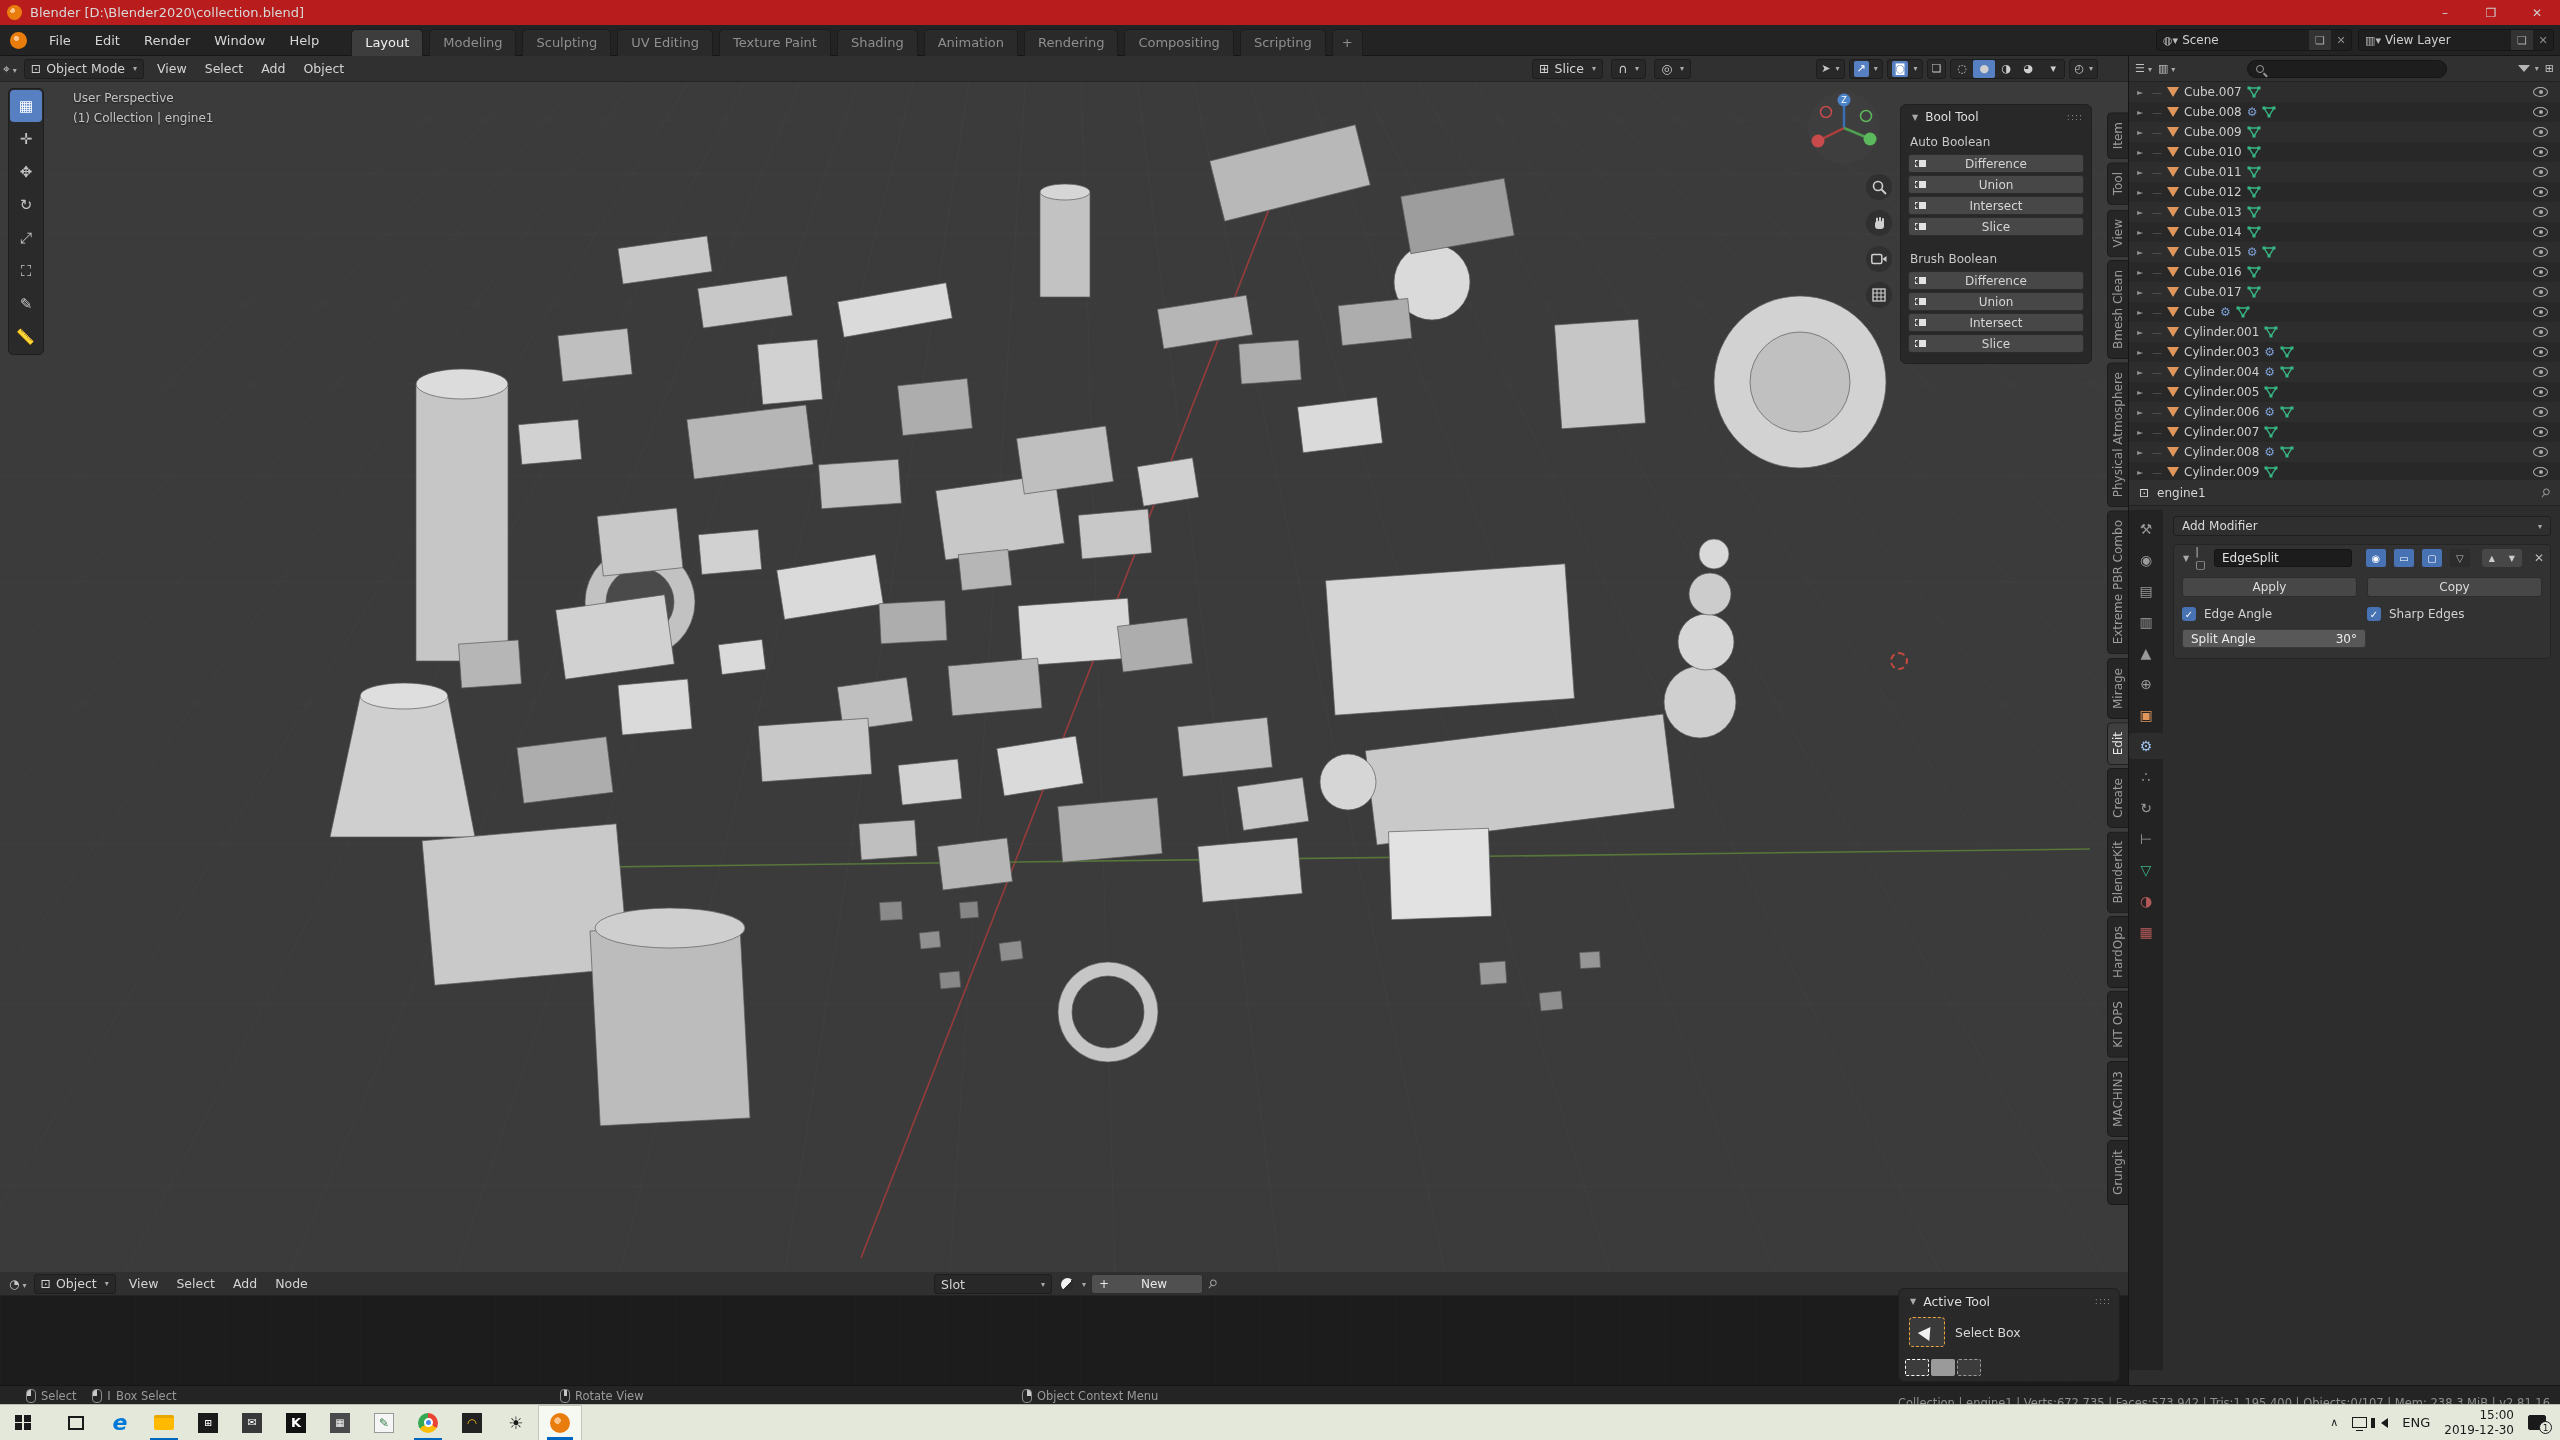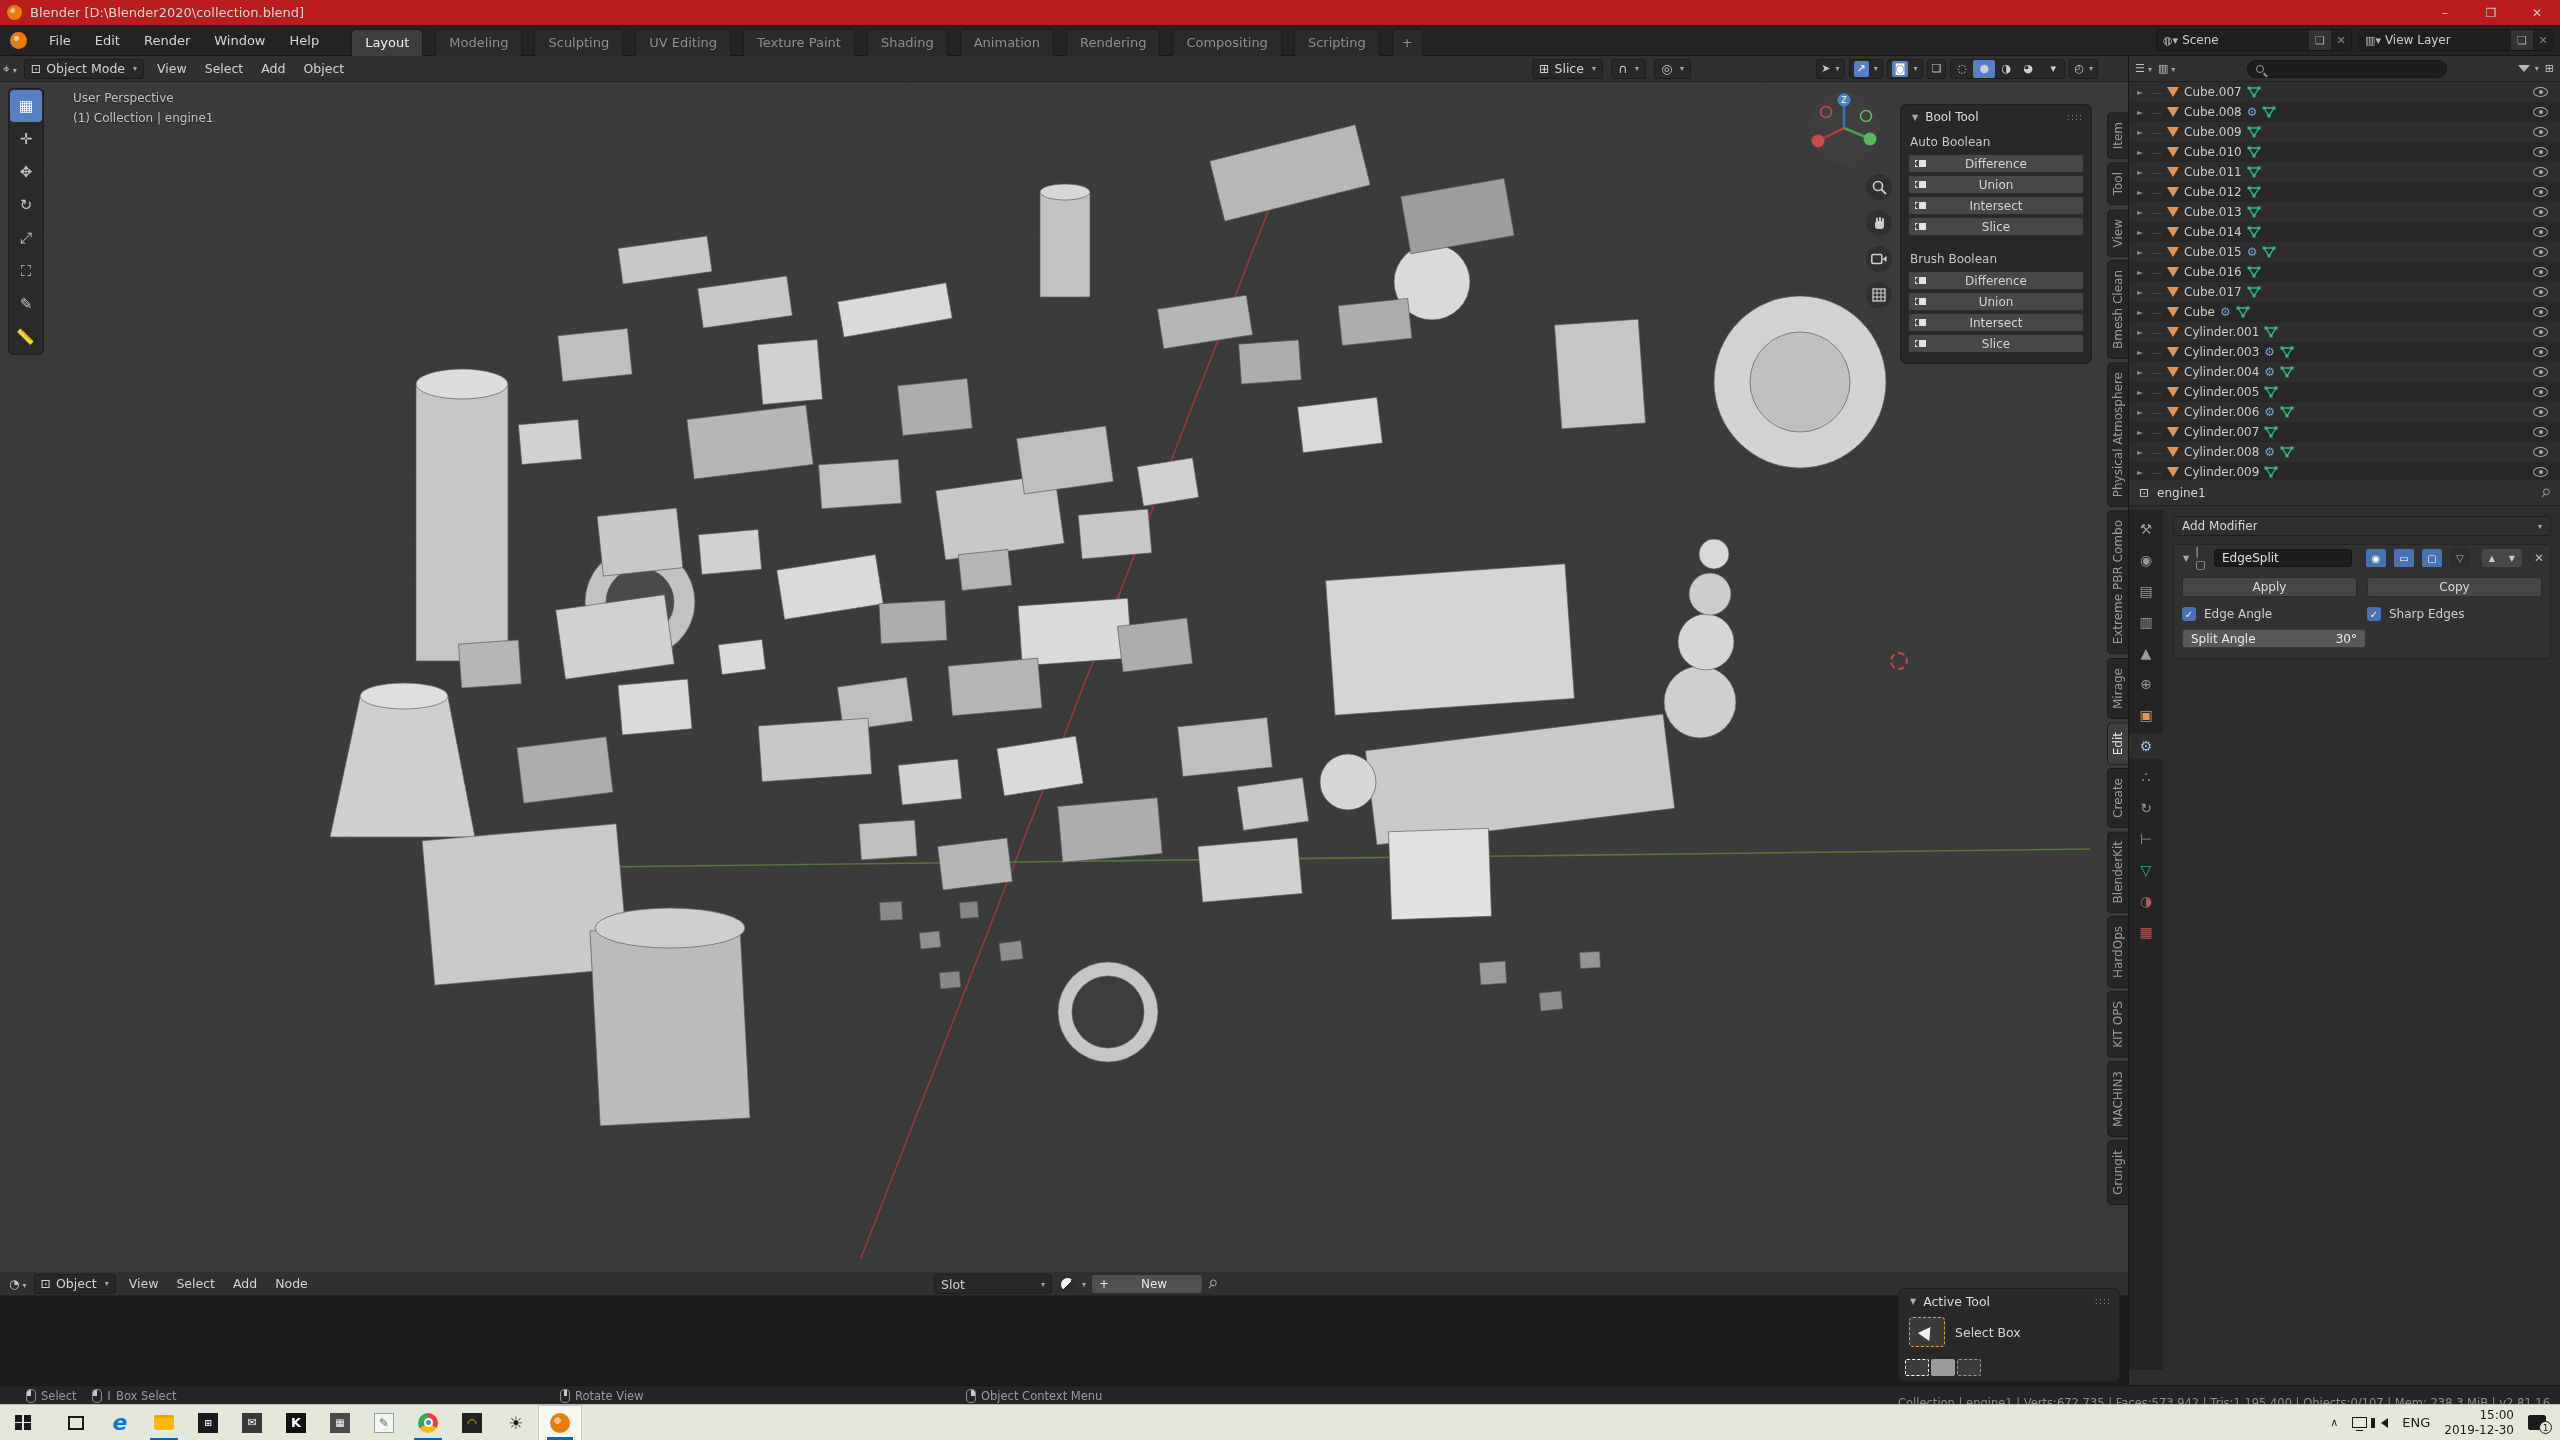--- a/index.html
+++ b/index.html
@@ -8,21 +8,21 @@
   #titlebar{position:absolute;left:0;top:0;width:2560px;height:25px;background:#b91c1c;display:flex;align-items:center;color:#d8d8d8;font-size:13px;}
   .blender-logo{width:15px;height:15px;border-radius:50%;background:radial-gradient(circle at 38% 38%,#ffc28a 0 18%,#e87d0d 19% 100%);display:inline-block;}
   #titlebar .blender-logo{margin:0 8px 0 7px;}
   #win-controls{margin-left:auto;display:flex;height:25px;}
   #win-controls .wbtn{width:46px;height:25px;display:flex;align-items:center;justify-content:center;color:#cfcfcf;font-size:12px;}
   
   #topbar{position:absolute;left:0;top:25px;width:2560px;height:31px;background:#232323;display:flex;align-items:center;border-bottom:1px solid #161616;}
   #topbar .blender-logo{width:17px;height:17px;margin:0 12px 0 10px;}
   #menu-items{display:flex;gap:4px;}
   #menu-items .menu{color:#d6d6d6;font-size:13px;padding:4px 10px;border-radius:3px;}
-  #workspaces{display:flex;gap:12px;margin-left:22px;align-items:flex-end;height:31px;}
+  #workspaces{display:flex;gap:6px;margin-left:22px;align-items:flex-end;height:31px;}
   .wtab{font-size:13px;color:#8f8f8f;background:#2a2a2a;padding:5px 13px 6px;border-radius:5px 5px 0 0;border:1px solid #1c1c1c;border-bottom:none;}
   .wtab.active{background:#3d3d3d;color:#f0f0f0;}
   .wtab.add{padding:5px 9px 6px;}
   #topbar-right{margin-left:auto;display:flex;gap:6px;margin-right:6px;}
   .id-block{display:flex;align-items:center;background:#1f1f1f;border:1px solid #161616;border-radius:4px;height:22px;width:196px;color:#d0d0d0;font-size:12px;}
   .id-block .ib-icon{padding:0 4px 0 6px;color:#bdbdbd;font-size:11px;}
   .id-block .ib-name{flex:1;}
   .id-block .ib-btn{width:22px;text-align:center;color:#a8a8a8;background:#333;height:100%;display:flex;align-items:center;justify-content:center;font-size:11px;}
   .id-block .ib-x{width:20px;text-align:center;color:#8d8d8d;font-size:11px;}
   .chev{font-size:8px;color:#aaa;margin-left:3px;}
@@ -950,21 +950,21 @@
         </span>
         <span style="font-size:8px;color:#8d8d8d;">‖</span>
         <span>Box Select</span>
       </div>
       <div class="hint" style="left: 560px;">
         <span class="mouse middle">
           <i></i>
         </span>
         <span>Rotate View</span>
       </div>
-      <div class="hint" style="left: 966px; justify-content: center;">
+      <div class="hint" style="left: 1022px; justify-content: center;">
         <span class="mouse right">
           <i></i>
         </span>
         <span>Object Context Menu</span>
       </div>
     </div>
   <div id="status-right">Collection | engine1 | Verts:672,735 | Faces:573,942 | Tris:1,195,400 | Objects:0/107 | Mem: 238.3 MiB | v2.81.16</div>
 </div>
 
 <div id="taskbar">

